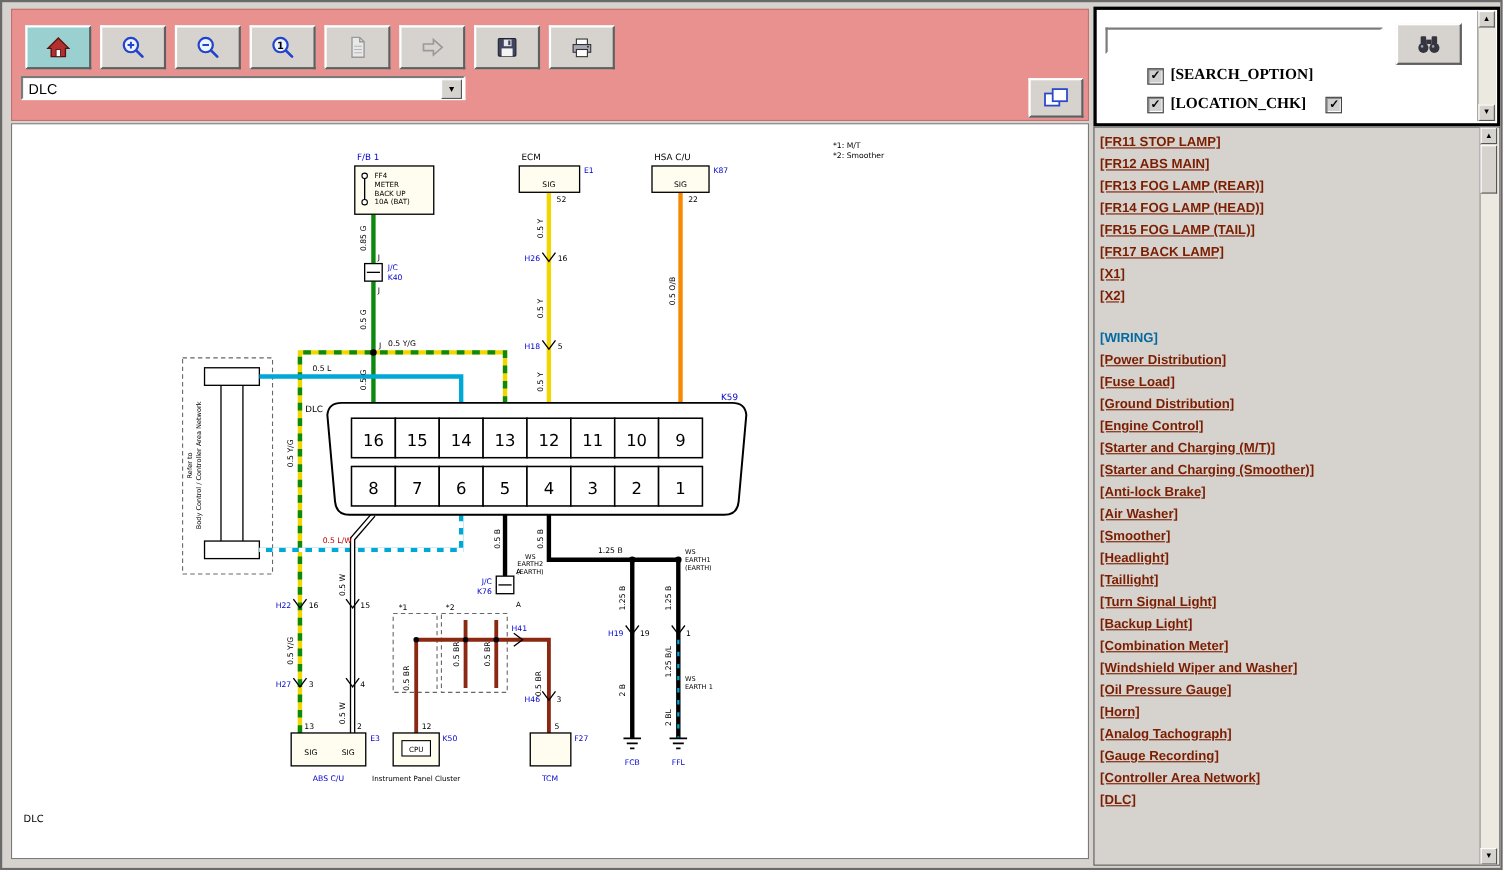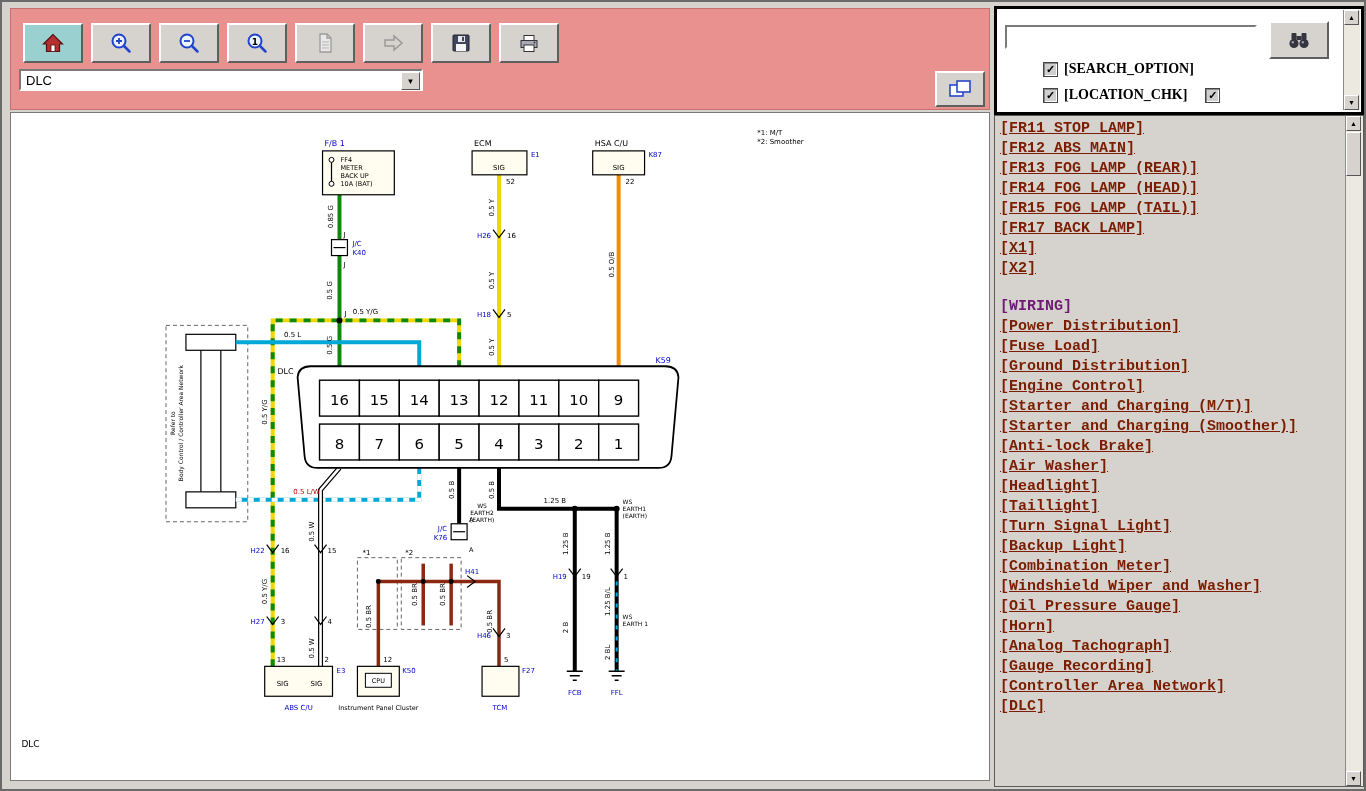--- a/index.html
+++ b/index.html
@@ -28,23 +28,23 @@
   #search-btn{position:absolute;left:272px;top:12px;width:56px;height:34px;background:#d6d3ce;border:2px solid;border-color:#ffffff #5f5f5f #5f5f5f #ffffff;display:flex;align-items:center;justify-content:center;cursor:pointer;}
   .chk-row{position:absolute;left:46px;height:16px;display:flex;align-items:center;gap:6px;font-family:"Liberation Serif",serif;font-weight:bold;font-size:14px;color:#000;}
   .chk{width:13px;height:13px;background:#cfcfcf;border:1px solid #444;box-shadow:inset 1px 1px 0 #8a8a8a, inset -1px -1px 0 #ffffff;display:flex;align-items:center;justify-content:center;font-size:11px;line-height:11px;color:#000;font-weight:bold;cursor:pointer;}
   .mini-scroll{position:absolute;right:1px;top:1px;width:16px;height:100px;background:#ece9e0;border-left:1px solid #8a8a8a;}
   .sb-btn{width:15px;height:15px;background:#d6d3ce;border:1px solid;border-color:#fff #555 #555 #fff;display:flex;align-items:center;justify-content:center;font-size:7px;color:#000;cursor:pointer;box-sizing:border-box;}
   .mini-scroll .sb-down{position:absolute;bottom:0;}
 
   
   #nav-panel{position:absolute;left:992px;top:113px;width:370px;height:672px;background:#d6d3ce;border:1px solid #5a5a5a;box-sizing:border-box;overflow:hidden;}
   #nav-list{position:absolute;left:5px;top:3px;right:21px;}
-  .nav-item{height:20px;line-height:20px;font-family:Liberation Mono, monospace;font-weight:bold;font-size:15px;white-space:nowrap;}
+  .nav-item{height:20px;line-height:20px;font-family:Liberation Sans, sans-serif;font-weight:bold;font-size:12px;white-space:nowrap;}
   .nav-link{color:#7b1d00;text-decoration:underline;cursor:pointer;}
-  .nav-header{color:#701a75;text-decoration:none;}
+  .nav-header{color:#0369a1;text-decoration:none;}
   .nav-spacer{height:18px;}
   #nav-scroll{position:absolute;right:0;top:0;width:17px;height:670px;background:#ece9e0;border-left:1px solid #8a8a8a;}
   #nav-scroll .sb-down{position:absolute;bottom:0;}
   .sb-thumb{position:absolute;left:0;top:16px;width:15px;height:44px;background:#d6d3ce;border:1px solid;border-color:#fff #555 #555 #fff;box-sizing:border-box;cursor:pointer;}
 </style>
 </head>
 <body>
 
 <div id="window">
 
@@ -413,20 +413,21 @@
       <div class="nav-spacer"></div>
       <div class="nav-item"><span class="nav-link nav-header">[WIRING]</span></div>
       <div class="nav-item"><span class="nav-link">[Power Distribution]</span></div>
       <div class="nav-item"><span class="nav-link">[Fuse Load]</span></div>
       <div class="nav-item"><span class="nav-link">[Ground Distribution]</span></div>
       <div class="nav-item"><span class="nav-link">[Engine Control]</span></div>
       <div class="nav-item"><span class="nav-link">[Starter and Charging (M/T)]</span></div>
       <div class="nav-item"><span class="nav-link">[Starter and Charging (Smoother)]</span></div>
       <div class="nav-item"><span class="nav-link">[Anti-lock Brake]</span></div>
       <div class="nav-item"><span class="nav-link">[Air Washer]</span></div>
+      <div class="nav-item"><span class="nav-link">[Smoother]</span></div>
       <div class="nav-item"><span class="nav-link">[Headlight]</span></div>
       <div class="nav-item"><span class="nav-link">[Taillight]</span></div>
       <div class="nav-item"><span class="nav-link">[Turn Signal Light]</span></div>
       <div class="nav-item"><span class="nav-link">[Backup Light]</span></div>
       <div class="nav-item"><span class="nav-link">[Combination Meter]</span></div>
       <div class="nav-item"><span class="nav-link">[Windshield Wiper and Washer]</span></div>
       <div class="nav-item"><span class="nav-link">[Oil Pressure Gauge]</span></div>
       <div class="nav-item"><span class="nav-link">[Horn]</span></div>
       <div class="nav-item"><span class="nav-link">[Analog Tachograph]</span></div>
       <div class="nav-item"><span class="nav-link">[Gauge Recording]</span></div>

